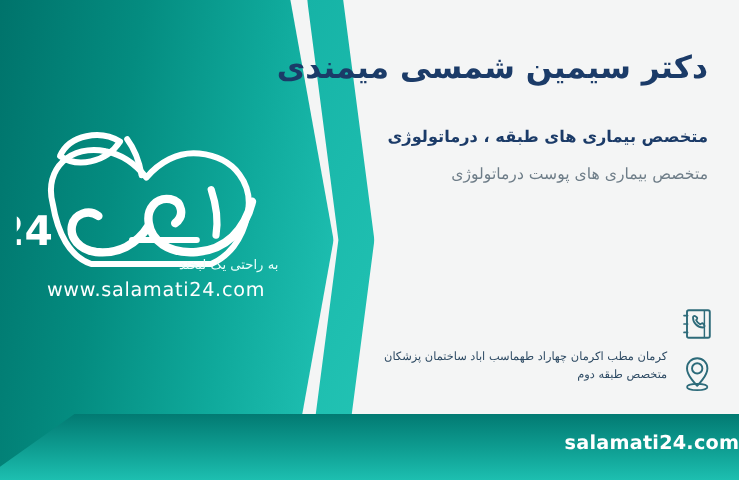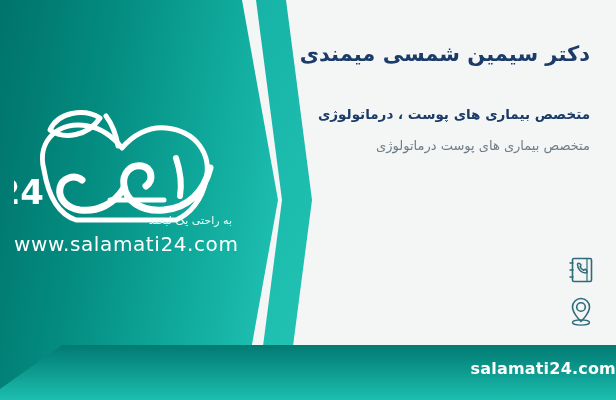--- a/index.html
+++ b/index.html
@@ -39,33 +39,33 @@
     color:#ffffff;
   }
   .logo svg{display:block;width:232px;height:140px;}
   .logo-tagline{
     position:absolute;right:14px;top:118px;
     font-size:11px;color:#eafffb;letter-spacing:1px;
     text-align:left;white-space:nowrap;
   }
   .logo-url{
     position:absolute;left:0;right:0;top:136px;
-    color:#ffffff;
-    font-size:20px;letter-spacing:.6px;
+    text-align:center;color:#ffffff;
+    font-size:16px;letter-spacing:.6px;
     font-family:"DejaVu Sans","Liberation Sans",sans-serif;
     white-space:nowrap;direction:ltr;
   }
 
   
   .content{
     position:absolute;right:0;top:0;width:330px;height:345px;
   }
   .doc-name{
     position:absolute;right:26px;top:42px;
-    font-size:21px;font-weight:bold;color:#1b3b68;
+    font-size:26px;font-weight:bold;color:#1b3b68;
     white-space:nowrap;letter-spacing:.2px;
   }
   .specialty-main{
     position:absolute;right:26px;top:106px;
     font-size:13.5px;font-weight:bold;color:#1b3b68;
     white-space:nowrap;
   }
   .specialty-sub{
     position:absolute;right:26px;top:138px;
     font-size:13px;color:#6e7d88;
@@ -127,21 +127,21 @@
       <path d="M96 104 L150 104" stroke="#ffffff" stroke-width="5" stroke-linecap="round"></path>
 
       <text x="30" y="108" font-family="DejaVu Sans, Liberation Sans, sans-serif" font-size="34" font-weight="bold" fill="#ffffff">24</text>
     </svg>
     <div class="logo-tagline">به راحتی یک لبخند</div>
     <div class="logo-url">www.salamati24.com</div>
   </div>
 
   <div class="content">
     <div class="doc-name">دکتر سیمین شمسی میمندی</div>
-    <div class="specialty-main">متخصص بیماری های پوست ، درماتولوژی</div>
+    <div class="specialty-main">متخصص بیماری های طبقه ، درماتولوژی</div>
     <div class="specialty-sub">متخصص بیماری های پوست درماتولوژی</div>
 
     <div class="icon-phone">
       <svg viewBox="0 0 26 28" fill="none" xmlns="http://www.w3.org/2000/svg">
         <rect x="4.5" y="2.5" width="19" height="23" rx="1.5" stroke="#2d6b7a" stroke-width="1.6" fill="none"></rect>
         <line x1="19" y1="2.5" x2="19" y2="25.5" stroke="#2d6b7a" stroke-width="1.2"></line>
         <line x1="2" y1="7" x2="5" y2="7" stroke="#2d6b7a" stroke-width="1.4" stroke-linecap="round"></line>
         <line x1="2" y1="14" x2="5" y2="14" stroke="#2d6b7a" stroke-width="1.4" stroke-linecap="round"></line>
         <line x1="2" y1="21" x2="5" y2="21" stroke="#2d6b7a" stroke-width="1.4" stroke-linecap="round"></line>
         <path d="M9.5 8.5 C9.5 7.6 10.4 7 11.1 7.4 L12.4 8.2 C13 8.6 13.1 9.4 12.7 10 L12.1 10.8 C12.8 12.4 14 13.6 15.6 14.3 L16.4 13.7 C17 13.3 17.8 13.4 18.2 14 L19 15.3 C19.4 16 18.8 16.9 17.9 16.9 C13.3 16.9 9.5 13.1 9.5 8.5 Z" stroke="#2d6b7a" stroke-width="1.5" fill="none" stroke-linejoin="round"></path>
@@ -149,19 +149,23 @@
     </div>
 
     <div class="icon-pin">
       <svg viewBox="0 0 26 30" fill="none" xmlns="http://www.w3.org/2000/svg">
         <path d="M13 2.5 C8.3 2.5 4.5 6.3 4.5 11 C4.5 17.3 13 25.5 13 25.5 C13 25.5 21.5 17.3 21.5 11 C21.5 6.3 17.7 2.5 13 2.5 Z" stroke="#2d6b7a" stroke-width="1.6" fill="none" stroke-linejoin="round"></path>
         <circle cx="13" cy="11" r="4.3" stroke="#2d6b7a" stroke-width="1.6" fill="none"></circle>
         <ellipse cx="13" cy="26.5" rx="8.5" ry="2.6" stroke="#2d6b7a" stroke-width="1.4" fill="none"></ellipse>
       </svg>
     </div>
 
+    <div class="address">
+      <span>کرمان مطب اکرمان چهاراد طهماسب اباد ساختمان پزشکان</span>
+      <span class="l2">متخصص طبقه دوم</span>
+    </div>
   </div>
 
   <div class="footer">
     <div class="footer-url">salamati24.com</div>
   </div>
 
 </div>
 
 </body></html>

